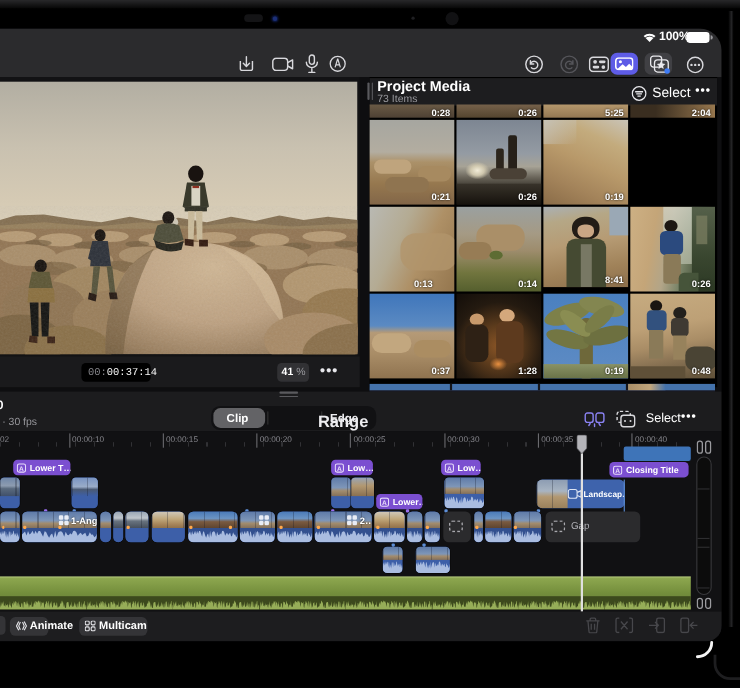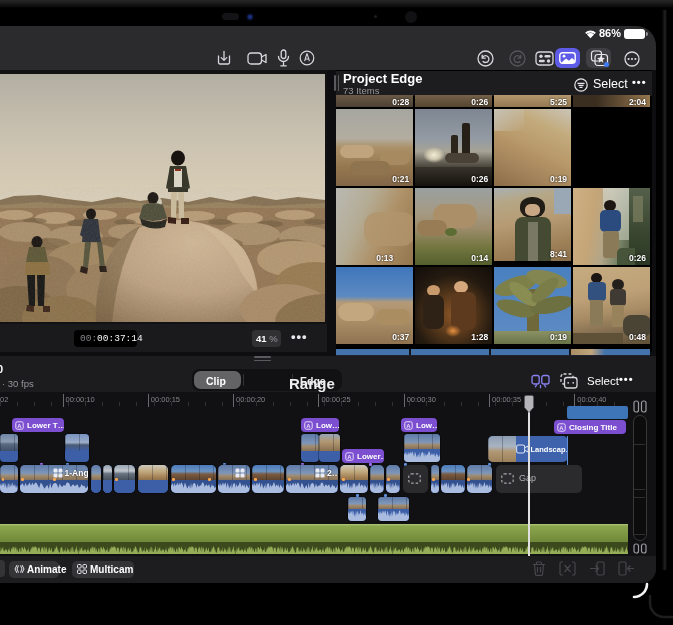--- a/index.html
+++ b/index.html
@@ -13,21 +13,21 @@
 <div style="left:248px;top:14.5px;width:4px;height:4px;border-radius:50%;background:#1c2f77;box-shadow:0 0 2px 1px rgba(40,80,220,.4);"></div>
 <div style="left:374px;top:15px;width:3px;height:3px;border-radius:50%;background:#1f1f22;"></div>
 <div style="left:405px;top:11px;width:12px;height:12px;border-radius:50%;background:#111113;"></div>
 <div style="left:662px;top:10px;width:5px;height:560px;background:linear-gradient(90deg,#000,#232325 60%,#000);"></div>
 <div id="scr" style="left:0;top:26px;width:656px;height:557px;background:#0e0e10;border-radius:0 20px 14px 0;overflow:hidden;">
     <div style="left:0;top:0;width:656px;height:44px;background:#2b2b2d;"></div>
     <svg style="left:584px;top:3px" width="13" height="10" viewBox="0 0 13 10">
       <path d="M6.5 9.2 L2.9 5.6 A5.1 5.1 0 0 1 10.1 5.6 Z M6.5 9.2" fill="#fff"></path>
       <path d="M1.1 3.8 A7.7 7.7 0 0 1 11.9 3.8 L10.6 5.1 A5.9 5.9 0 0 0 2.4 5.1 Z" fill="#fff"></path>
     </svg>
-    <span class="t" style="left:599px;top:1px;font-size:11px;font-weight:700;color:#fff;">86%</span>
+    <span class="t" style="left:599px;top:1px;font-size:11px;font-weight:700;color:#fff;">100%</span>
     <div style="left:624px;top:3px;width:21px;height:10px;border-radius:3px;background:#fff;"></div>
     <div style="left:646px;top:6px;width:2px;height:4px;border-radius:0 2px 2px 0;background:#9a9a9e;"></div>
     <svg style="left:216px;top:24px" width="16" height="16" viewBox="0 0 16 16" fill="none" stroke="#d8d8dc" stroke-width="1.3">
       <path d="M2.5 5.5 h-0 M2.5 5.5 v7 a1.5 1.5 0 0 0 1.5 1.5 h8 a1.5 1.5 0 0 0 1.5-1.5 v-7"></path>
       <path d="M8 1.5 v8.5 M5.2 7.6 L8 10.4 L10.8 7.6" stroke-linecap="round" stroke-linejoin="round"></path>
     </svg>
     <svg style="left:247px;top:26px" width="21" height="13" viewBox="0 0 21 13" fill="none" stroke="#d8d8dc" stroke-width="1.3">
       <rect x="1" y="1" width="13.5" height="11" rx="3"></rect>
       <path d="M14.5 5 L19 2.5 V10.5 L14.5 8" stroke-linejoin="round"></path>
     </svg>
@@ -182,21 +182,21 @@
       <span class="t" style="left:6px;top:3px;font-size:9.5px;font-family:'Liberation Mono',monospace;color:#85858a;">00:<span style="position:static;color:#f4f4f4;">00:37:14</span></span>
     </div>
     <div style="left:252px;top:304px;width:29px;height:17px;border-radius:4px;background:#313134;">
       <span class="t" style="left:4px;top:3px;font-size:9.5px;font-weight:700;color:#fff;">41 <span style="position:static;color:#98989d;font-weight:400;">%</span></span>
     </div>
     <span class="t" style="left:291px;top:303px;font-size:13px;font-weight:700;color:#e8e8ec;letter-spacing:1px;">•••</span>
     <div style="left:336px;top:44px;width:316px;height:282px;background:#000;"></div>
     <div style="left:336px;top:45px;width:316px;height:25px;background:#1d1d1f;"></div>
     <div style="left:334px;top:49px;width:1.5px;height:16px;background:#5a5a5e;border-radius:1px;"></div>
     <div style="left:337.5px;top:49px;width:1.5px;height:16px;background:#5a5a5e;border-radius:1px;"></div>
-    <span class="t" style="left:343px;top:45px;font-size:13px;font-weight:600;color:#fff;">Project Edge</span>
+    <span class="t" style="left:343px;top:45px;font-size:13px;font-weight:600;color:#fff;">Project Media</span>
     <span class="t" style="left:343px;top:59px;font-size:9.5px;color:#98989d;">73 Items</span>
     <svg style="left:574px;top:52px" width="14" height="14" viewBox="0 0 14 14" fill="none" stroke="#e8e8ec" stroke-width="1.2">
       <circle cx="7" cy="7" r="6.2"></circle>
       <path d="M3.4 5.4 h7.2 M4.4 7.4 h5.2 M5.5 9.4 h3"></path>
     </svg>
     <span class="t" style="left:593px;top:51px;font-size:12.5px;color:#fff;">Select</span>
     <span class="t" style="left:632px;top:50px;font-size:11px;font-weight:700;color:#fff;letter-spacing:1px;">•••</span>
     <div style="left:336.0px;top:69px;width:77.3px;height:12px;background:linear-gradient(180deg,#6a5a45,#4e4134);">
       <span class="t" style="right:4px;top:1.5px;font-size:8.5px;font-weight:700;color:#fff;text-shadow:0 0 2px #000;">0:28</span>
     </div>
@@ -658,21 +658,21 @@
     <svg style="left:633px;top:517px" width="14" height="11" viewBox="0 0 14 11" fill="none" stroke="#9a9a9e" stroke-width="1.2">
       <rect x="1" y="1" width="4.5" height="9" rx="2"></rect>
       <rect x="8.5" y="1" width="4.5" height="9" rx="2"></rect>
     </svg>
     <div style="left:634px;top:418px;width:11px;height:1px;background:#2e2e30;"></div>
     <div style="left:634px;top:463px;width:11px;height:1px;background:#2e2e30;"></div>
     <div style="left:634px;top:471px;width:11px;height:1px;background:#2e2e30;"></div>
     <div style="left:634px;top:508px;width:11px;height:1px;background:#2e2e30;"></div>
     <div style="left:0;top:530px;width:656px;height:27px;background:#1d1d1f;"></div>
     <div style="left:0;top:534px;width:5px;height:17px;border-radius:0 4px 4px 0;background:#343437;"></div>
-    <div style="left:9px;top:534.5px;width:50px;height:17px;border-radius:5px;background:#343437;">
+    <div style="left:9px;top:534.5px;width:35px;height:17px;border-radius:5px;background:#343437;">
       <svg style="left:5px;top:3.5px" width="11" height="10" viewBox="0 0 11 10" fill="none" stroke="#e8e8ec" stroke-width="1">
         <path d="M3 1 L1 5 L3 9 M4.5 1.5 L3 5 L4.5 8.5 M8 1 L10 5 L8 9 M6.5 1.5 L8 5 L6.5 8.5"></path>
       </svg>
       <span class="t" style="left:18px;top:3px;font-size:10px;font-weight:600;color:#fff;">Animate</span>
     </div>
     <div style="left:72px;top:534.5px;width:62px;height:17px;border-radius:5px;background:#343437;">
       <svg style="left:5px;top:3.5px" width="10" height="10" viewBox="0 0 10 10" fill="none" stroke="#e8e8ec" stroke-width="1">
         <rect x="0.5" y="0.5" width="3.6" height="3.6" rx="1"></rect>
         <rect x="5.9" y="0.5" width="3.6" height="3.6" rx="1"></rect>
         <rect x="0.5" y="5.9" width="3.6" height="3.6" rx="1"></rect>

